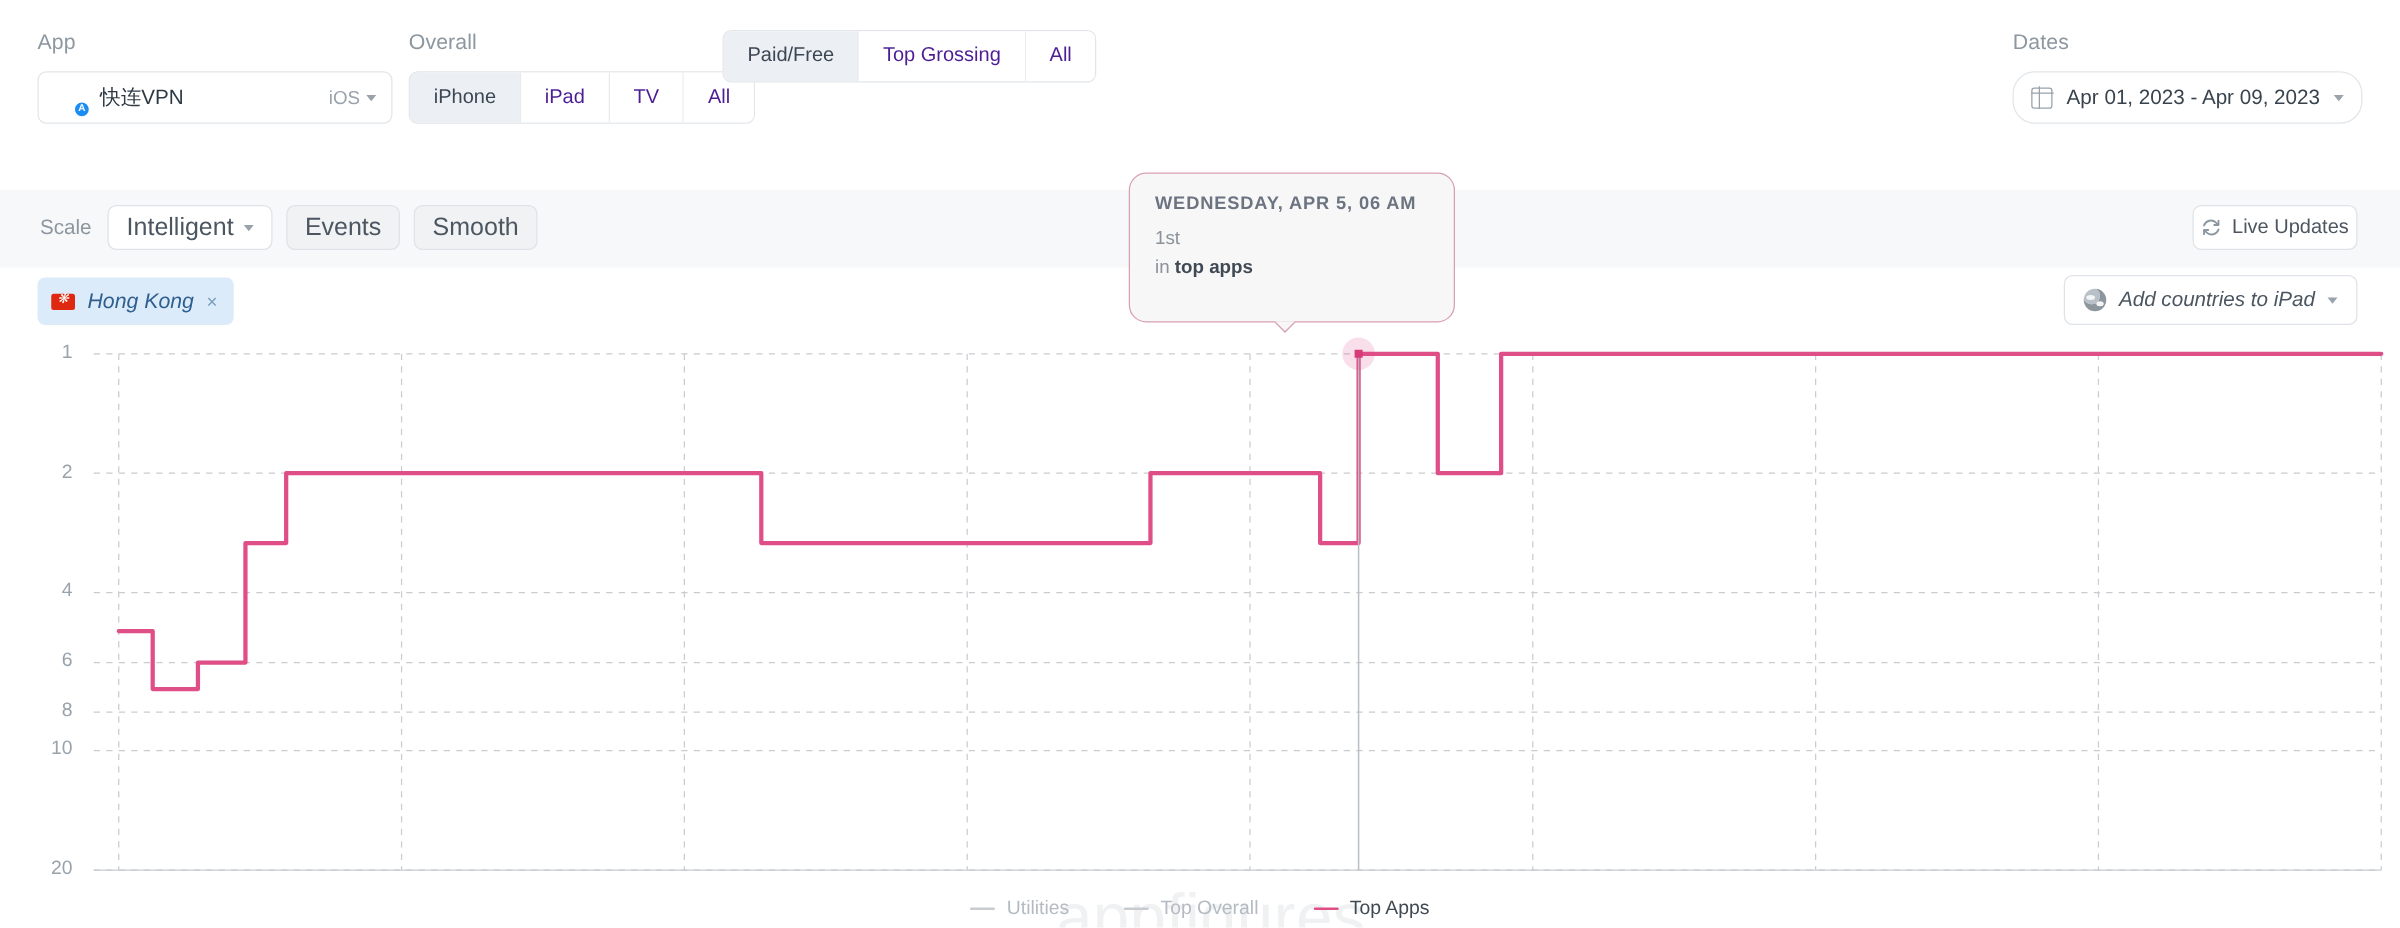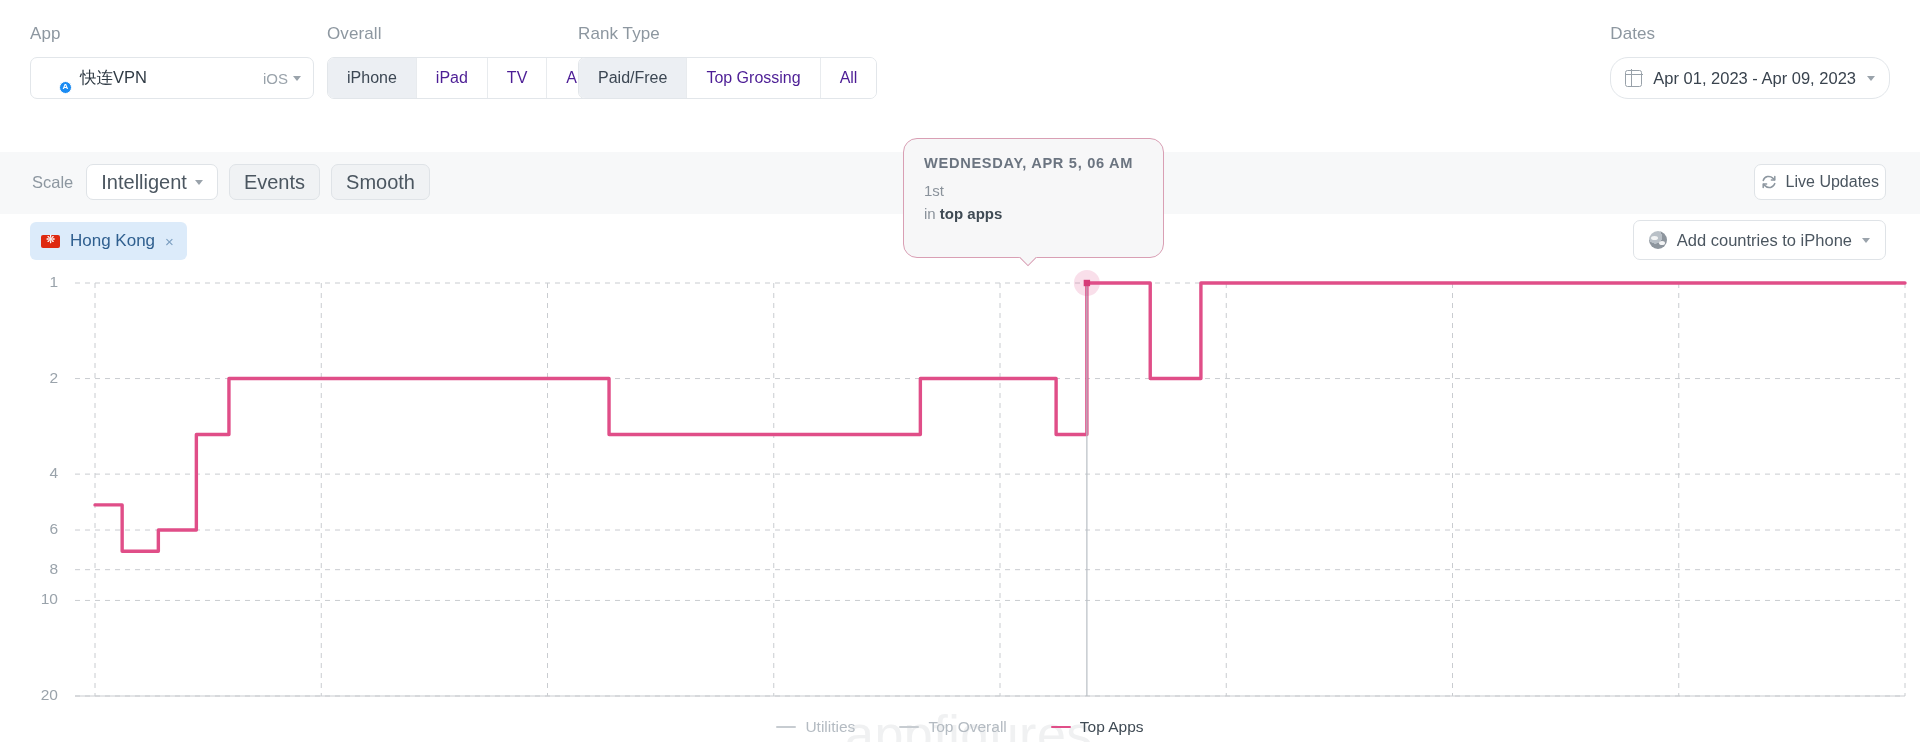--- a/index.html
+++ b/index.html
@@ -79,21 +79,21 @@
   }
   .pill.grey { background:#f0f2f4; }
   .live {
     position:absolute; right:34px; top:12px; height:36px; border:1px solid #dfe3e7;
     border-radius:7px; background:#fff; display:flex; align-items:center; padding:0 6px;
     gap:9px; font-size:16px; color:#4b5660; cursor:pointer;
   }
   .sync { width:16px; height:16px; color:#8d97a0; }
 
   
-  .chiprow { position:absolute; left:0; top:218px; width:1920px; height:46px; }
+  .chiprow { position:absolute; left:0; top:218px; width:1920px; height:46px;font-style:italic; }
   .chip {
     position:absolute; left:30px; top:4px; height:38px; background:#dcebfa; border-radius:6px;
     display:flex; align-items:center; padding:0 13px 0 11px; gap:10px; cursor:pointer;
   }
   .flag {
     width:19px; height:13px; background:#de2910; border-radius:2px; position:relative; flex:0 0 auto;
   }
   .flag::after {
     content:"❋"; position:absolute; left:0; right:0; top:-3px; text-align:center;
     font-size:11px; color:#fff; line-height:15px;
@@ -174,21 +174,20 @@
     <span class="flabel">Overall</span>
     <div class="seg">
       <div class="on">iPhone</div>
       <div>iPad</div>
       <div>TV</div>
       <div>All</div>
     </div>
   </div>
 
   <div class="fgroup" style="left:578px;">
-    <span class="flabel">Rank Type</span>
     <div class="seg">
       <div class="on">Paid/Free</div>
       <div>Top Grossing</div>
       <div>All</div>
     </div>
   </div>
 
   <div class="fgroup" style="right:30px;">
     <span class="flabel">Dates</span>
     <div class="date-select">
@@ -225,21 +224,21 @@
 </div>
 
 <div class="chiprow">
   <div class="chip">
     <span class="flag"></span>
     <span class="chip-text">Hong Kong</span>
     <span class="chip-x">×</span>
   </div>
   <div class="addbtn">
     <span class="globe"></span>
-    <span>Add countries to iPhone</span>
+    <span>Add countries to iPad</span>
     <span class="caret"></span>
   </div>
 </div>
 
 <div class="chartwrap">
   <div class="wmark">appfigures</div>
   <svg class="chartsvg" id="chart" width="1920" height="440">
       <line x1="75" y1="19" x2="1905" y2="19" stroke="#c9ccd0" stroke-width="1" stroke-dasharray="5 5"></line>
       <line x1="75" y1="114.55920203498054" x2="1905" y2="114.55920203498054" stroke="#c9ccd0" stroke-width="1" stroke-dasharray="5 5"></line>
       <line x1="75" y1="210.1184040699611" x2="1905" y2="210.1184040699611" stroke="#c9ccd0" stroke-width="1" stroke-dasharray="5 5"></line>

